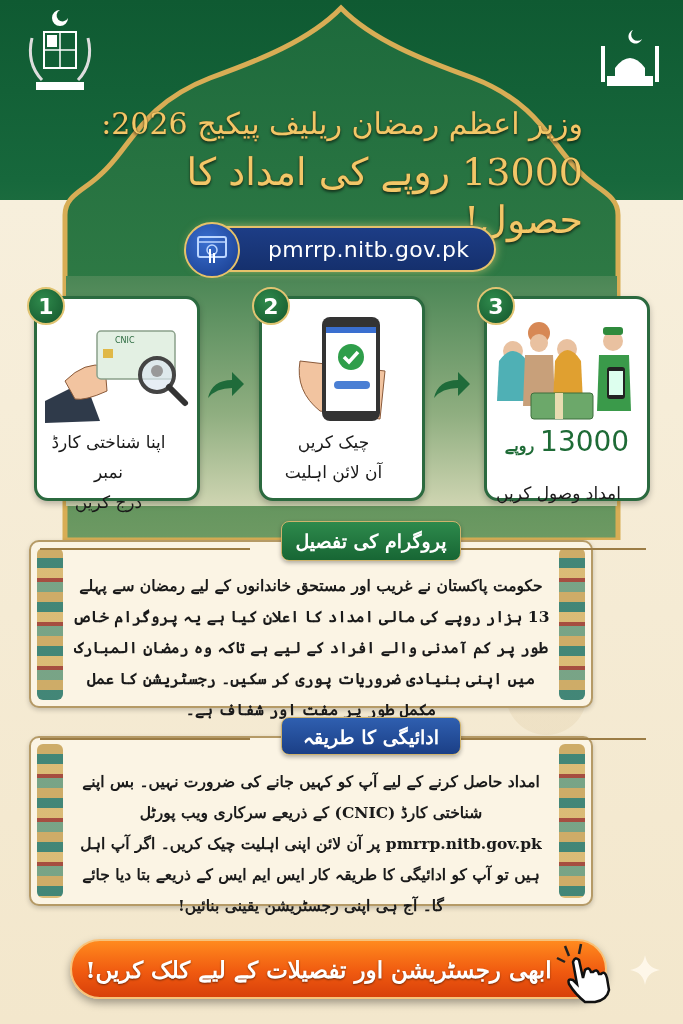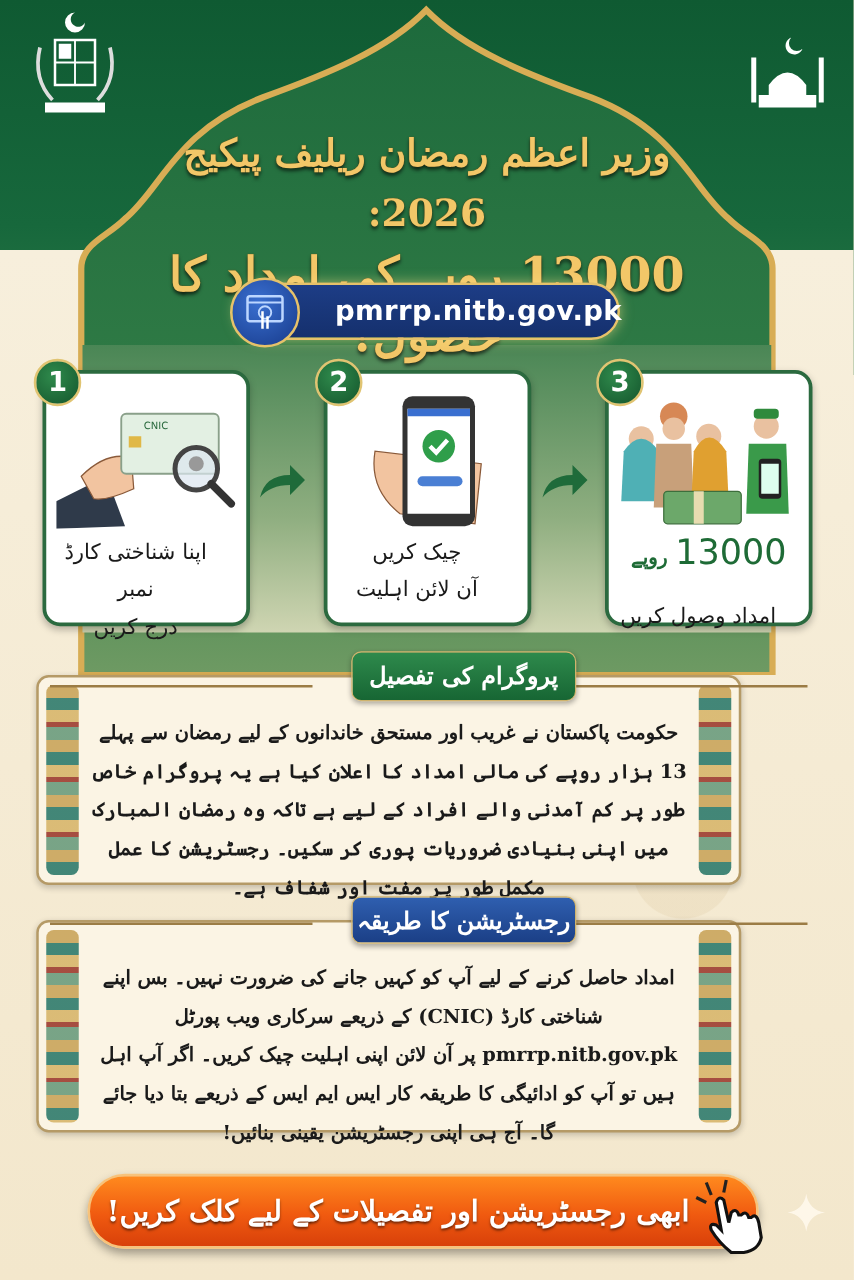--- a/index.html
+++ b/index.html
@@ -24,24 +24,24 @@
   .arch {
     position: absolute; left: 60px; top: 0; width: 563px; height: 540px;
   }
   .arch svg { width: 100%; height: 100%; }
 
   .emblem { position: absolute; left: 22px; top: 8px; width: 76px; height: 90px; }
   .mosque { position: absolute; left: 575px; top: 6px; width: 100px; height: 95px; }
 
   .title {
     position: absolute; left: 100px; top: 100px; width: 483px;
-    text-align: center; direction: rtl;
+    direction: rtl;
     color: #f2c768;
     font-family: "DejaVu Serif", serif;
-    font-weight: bold;
+    font-weight: normal;
     text-shadow: 0 2px 3px rgba(0,0,0,0.6), 0 0 1px #7a4d10;
   }
   .title .l1 { font-size: 30px; line-height: 48px; }
   .title .l2 { font-size: 38px; line-height: 48px; }
 
   .url-pill {
     position: absolute; left: 188px; top: 226px; width: 308px; height: 46px;
     border-radius: 23px;
     background: linear-gradient(180deg, #1d3d86 0%, #15306d 100%);
     border: 2px solid #e6c26a;
@@ -49,21 +49,21 @@
     display: flex; align-items: center;
   }
   .url-icon {
     position: absolute; left: -6px; top: -6px; width: 56px; height: 56px;
     border-radius: 50%;
     background: radial-gradient(circle at 40% 35%, #3a6fd0, #173a8a);
     border: 2px solid #e6c26a;
     display: flex; align-items: center; justify-content: center;
   }
   .url-text {
-    margin-left: 78px; color: #ffffff; font-size: 22px; font-weight: bold;
+    margin-left: 78px; color: #ffffff; font-size: 22px; font-weight: normal;
     font-family: "DejaVu Sans", sans-serif; letter-spacing: 0.3px;
   }
 
   .green-panel {
     position: absolute; left: 66px; top: 276px; width: 551px; height: 230px;
     background: linear-gradient(180deg, #4a8655 0%, #8fae80 60%, #cfd5b2 100%);
   }
 
   .step {
     position: absolute; top: 296px; width: 166px; height: 205px;
@@ -285,21 +285,21 @@
 <div class="sec-line" style="left:436px; top:548px; width:210px;"></div>
 <div class="section-header" style="top:521px; background: linear-gradient(180deg,#2e8a4c,#176634);">پروگرام کی تفصیل</div>
 <div class="info-box" style="top:540px; height:168px;">
   <div class="ornament left"></div>
   <div class="ornament right"></div>
   <div class="info-text" style="top:28px;">حکومت پاکستان نے غریب اور مستحق خاندانوں کے لیے رمضان سے پہلے 13 ہزار روپے کی مالی امداد کا اعلان کیا ہے یہ پروگرام خاص طور پر کم آمدنی والے افراد کے لیے ہے تاکہ وہ رمضان المبارک میں اپنی بنیادی ضروریات پوری کر سکیں۔ رجسٹریشن کا عمل مکمل طور پر مفت اور شفاف ہے۔</div>
 </div>
 
 <div class="sec-line" style="left:40px; top:738px; width:210px;"></div>
 <div class="sec-line" style="left:436px; top:738px; width:210px;"></div>
-<div class="section-header" style="top:717px; height:38px; background: linear-gradient(180deg,#2f5fb0,#1b3f86);">رجسٹریشن کا طریقہ</div>
+<div class="section-header" style="top:717px; height:38px; background: linear-gradient(180deg,#2f5fb0,#1b3f86);">ادائیگی کا طریقہ</div>
 <div class="info-box" style="top:736px; height:170px;">
   <div class="ornament left"></div>
   <div class="ornament right"></div>
   <div class="info-text" style="top:28px;">امداد حاصل کرنے کے لیے آپ کو کہیں جانے کی ضرورت نہیں۔ بس اپنے شناختی کارڈ (CNIC) کے ذریعے سرکاری ویب پورٹل pmrrp.nitb.gov.pk پر آن لائن اپنی اہلیت چیک کریں۔ اگر آپ اہل ہیں تو آپ کو ادائیگی کا طریقہ کار ایس ایم ایس کے ذریعے بتا دیا جائے گا۔ آج ہی اپنی رجسٹریشن یقینی بنائیں!</div>
 </div>
 
 <div class="cta">
   <span class="cta-label">ابھی رجسٹریشن اور تفصیلات کے لیے کلک کریں!</span>
 </div>
 <div class="hand">

